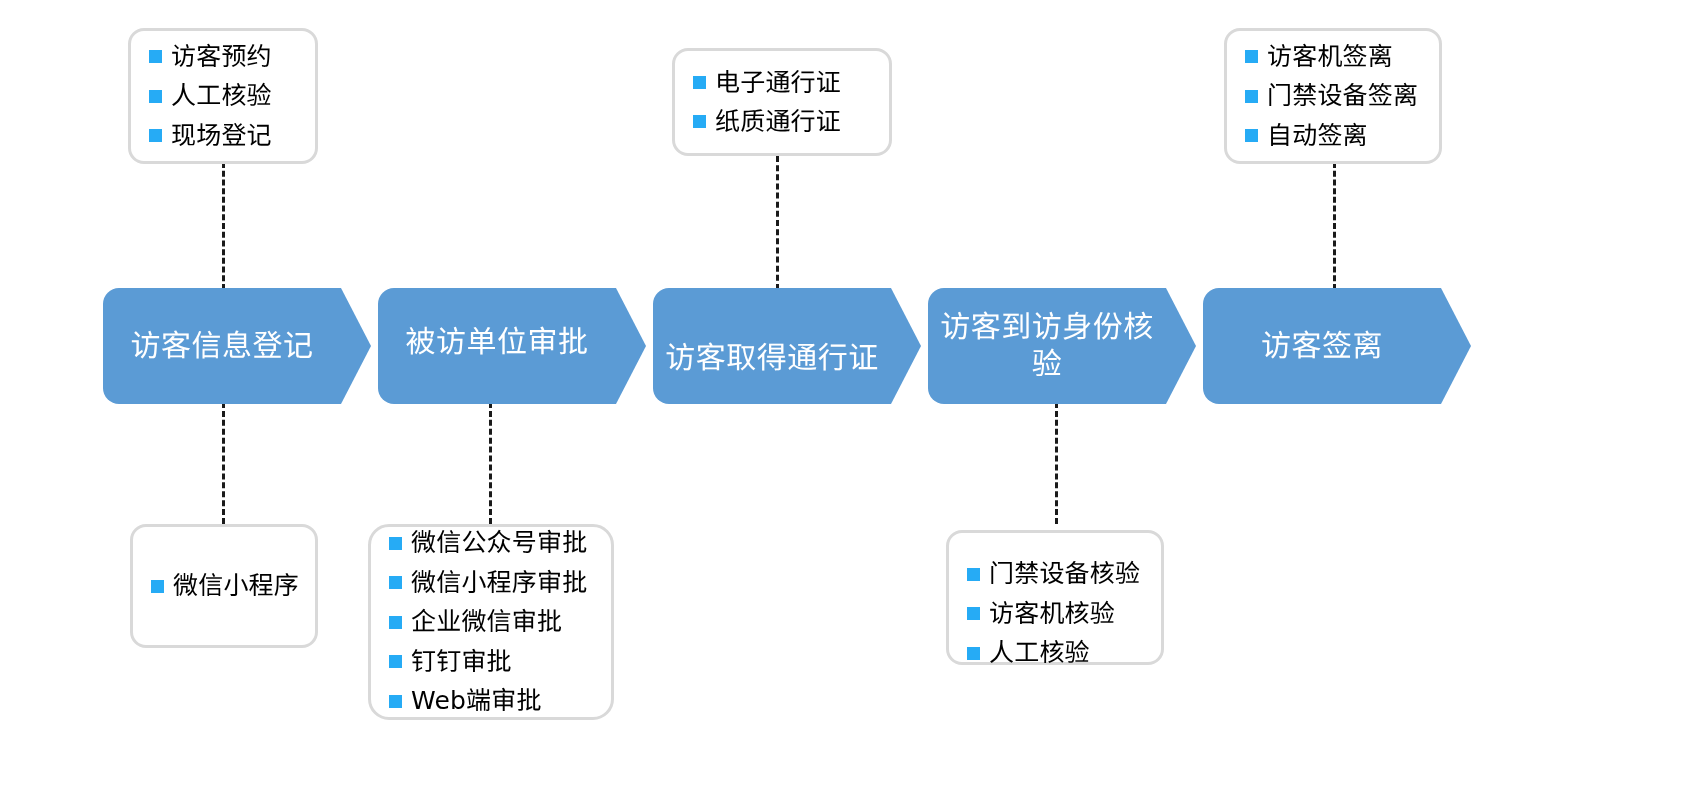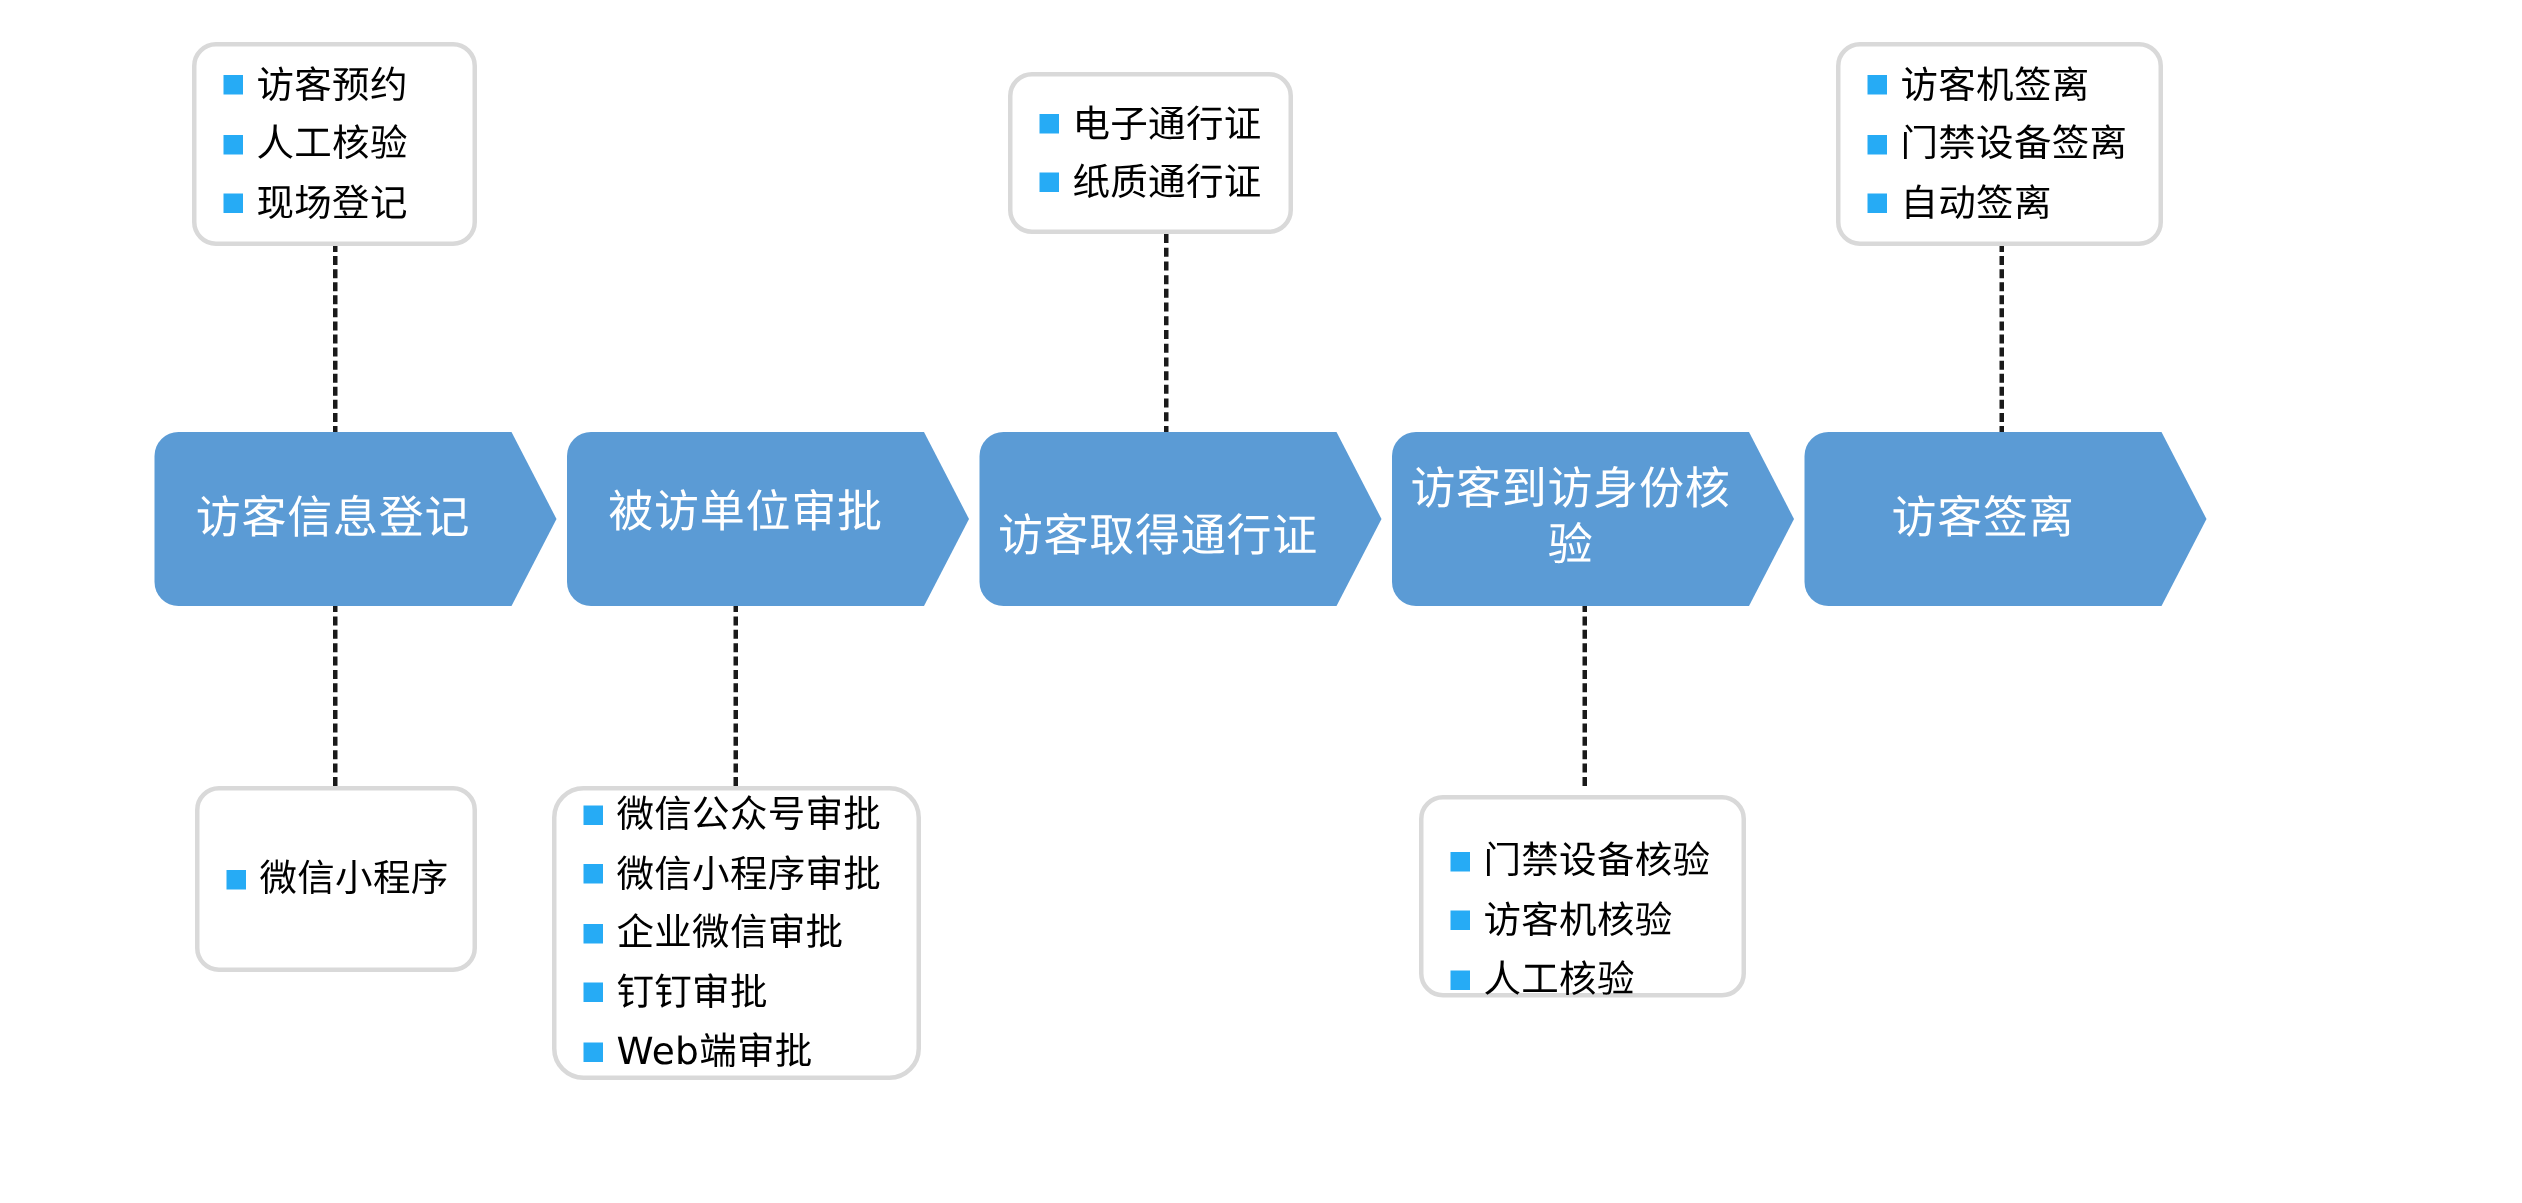--- a/index.html
+++ b/index.html
@@ -116,21 +116,21 @@
         <span class="bullet"></span>
         <span class="callout-label">人工核验</span>
       </li>
       <li class="callout-item">
         <span class="bullet"></span>
         <span class="callout-label">现场登记</span>
       </li>
     </ul>
   </div>
 
-  <div class="callout" style="left:672px; top:48px; width:190px; height:108px;">
+  <div class="callout" style="left:672px; top:48px; width:220px; height:108px;">
     <ul class="callout-list">
       <li class="callout-item">
         <span class="bullet"></span>
         <span class="callout-label">电子通行证</span>
       </li>
       <li class="callout-item">
         <span class="bullet"></span>
         <span class="callout-label">纸质通行证</span>
       </li>
     </ul>

